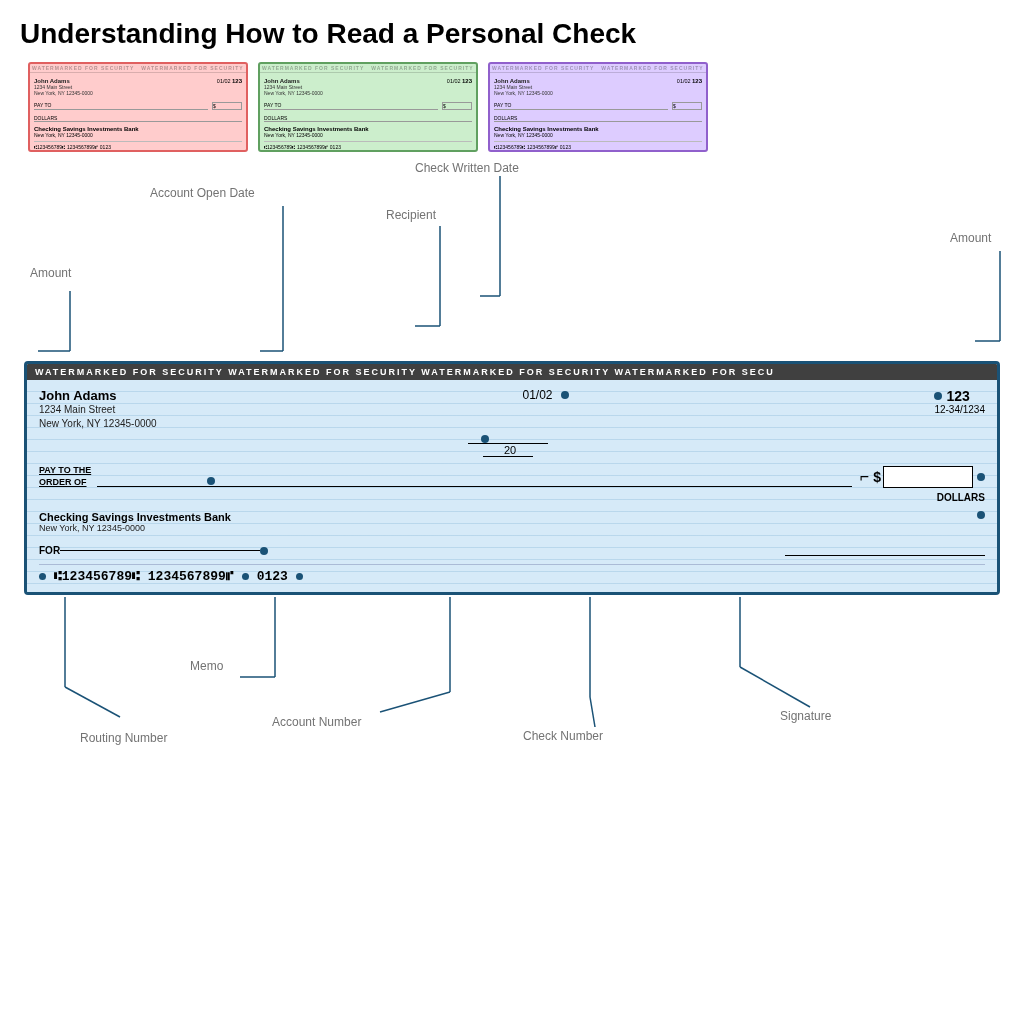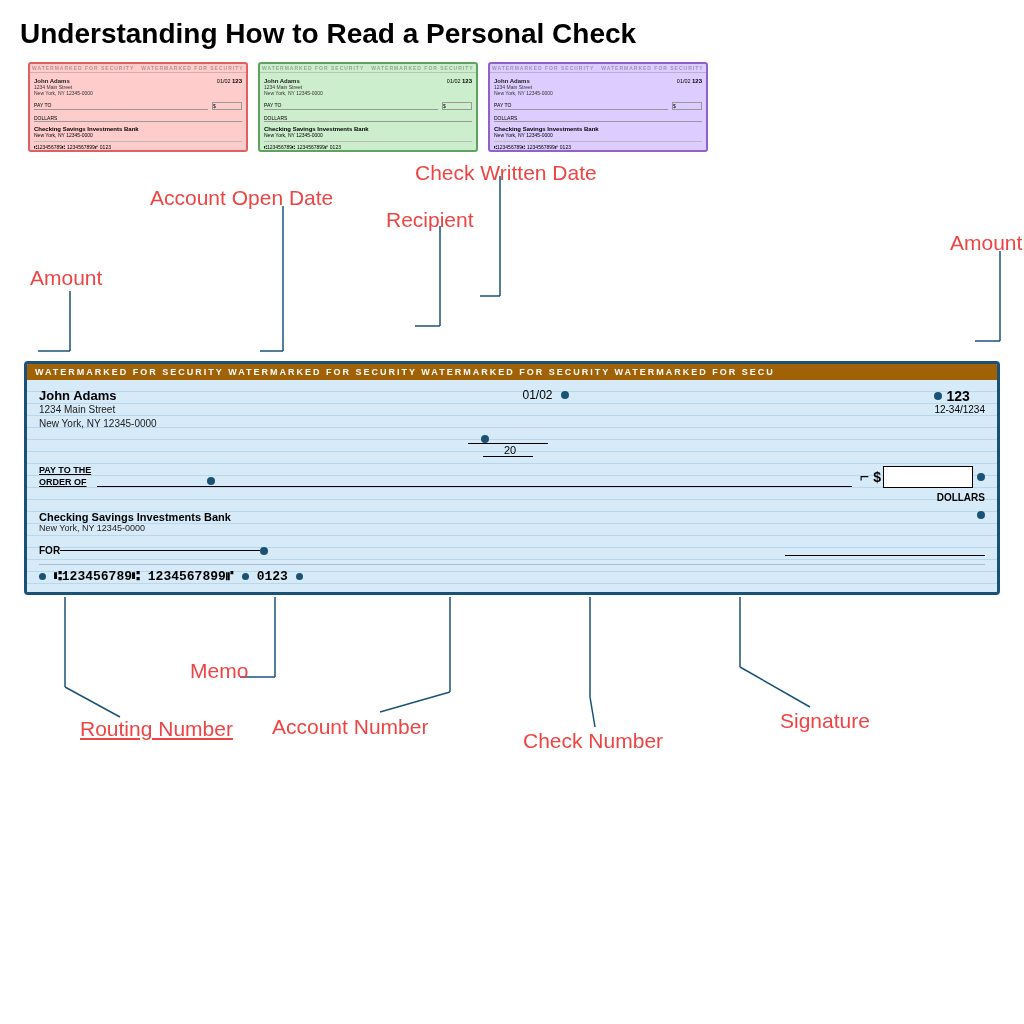--- a/index.html
+++ b/index.html
@@ -72,21 +72,21 @@
     }
     .main-check {
       border: 3px solid #1a5276;
       border-radius: 4px;
       background: #d6eaf8;
       overflow: hidden;
       position: relative;
       width: 100%;
     }
     .check-watermark-bar {
-      background: #a16207;
+      background: #404040;
       color: #fff;
       font-size: 9px;
       font-weight: bold;
       letter-spacing: 2px;
       padding: 3px 8px;
       white-space: nowrap;
       overflow: hidden;
     }
     .check-inner {
       padding: 8px 12px 6px 12px;
@@ -190,22 +190,22 @@
       color: #000;
       position: relative; z-index: 1;
       padding: 4px 0 2px 0;
       border-top: 1px solid rgba(0,0,80,0.2);
     }
     .micr-dot { width: 7px; height: 7px; background: #1a5276; border-radius: 50%; display: inline-block; }
     .micr-section { display: flex; align-items: center; gap: 4px; }
 
     
     .label-text {
-      font-size: 21px;
-      color: #ef4444;
+      font-size: 12px;
+      color: #737373;
       font-family: Arial, sans-serif;
       position: absolute;
       white-space: nowrap;
     }
   </style>
 </head>
 <body>
 
 <div class="page-container">
 
@@ -435,21 +435,21 @@
       <line x1="430" y1="0" x2="430" y2="95" stroke="#1a5276" stroke-width="1.5"></line>
       <line x1="430" y1="95" x2="360" y2="115" stroke="#1a5276" stroke-width="1.5"></line>
 
       <line x1="570" y1="0" x2="570" y2="100" stroke="#1a5276" stroke-width="1.5"></line>
       <line x1="570" y1="100" x2="575" y2="130" stroke="#1a5276" stroke-width="1.5"></line>
 
       <line x1="720" y1="0" x2="720" y2="70" stroke="#1a5276" stroke-width="1.5"></line>
       <line x1="720" y1="70" x2="790" y2="110" stroke="#1a5276" stroke-width="1.5"></line>
     </svg>
 
-    <span class="label-text" style="left:60px; top:120px;text-decoration:underline;">Routing Number</span>
+    <span class="label-text" style="left:60px; top:134px;">Routing Number</span>
 
     <span class="label-text" style="left:170px; top:62px;">Memo</span>
 
     <span class="label-text" style="left:252px; top:118px;">Account Number</span>
 
     <span class="label-text" style="left:503px; top:132px;">Check Number</span>
 
     <span class="label-text" style="left:760px; top:112px;">Signature</span>
   </div>
 

